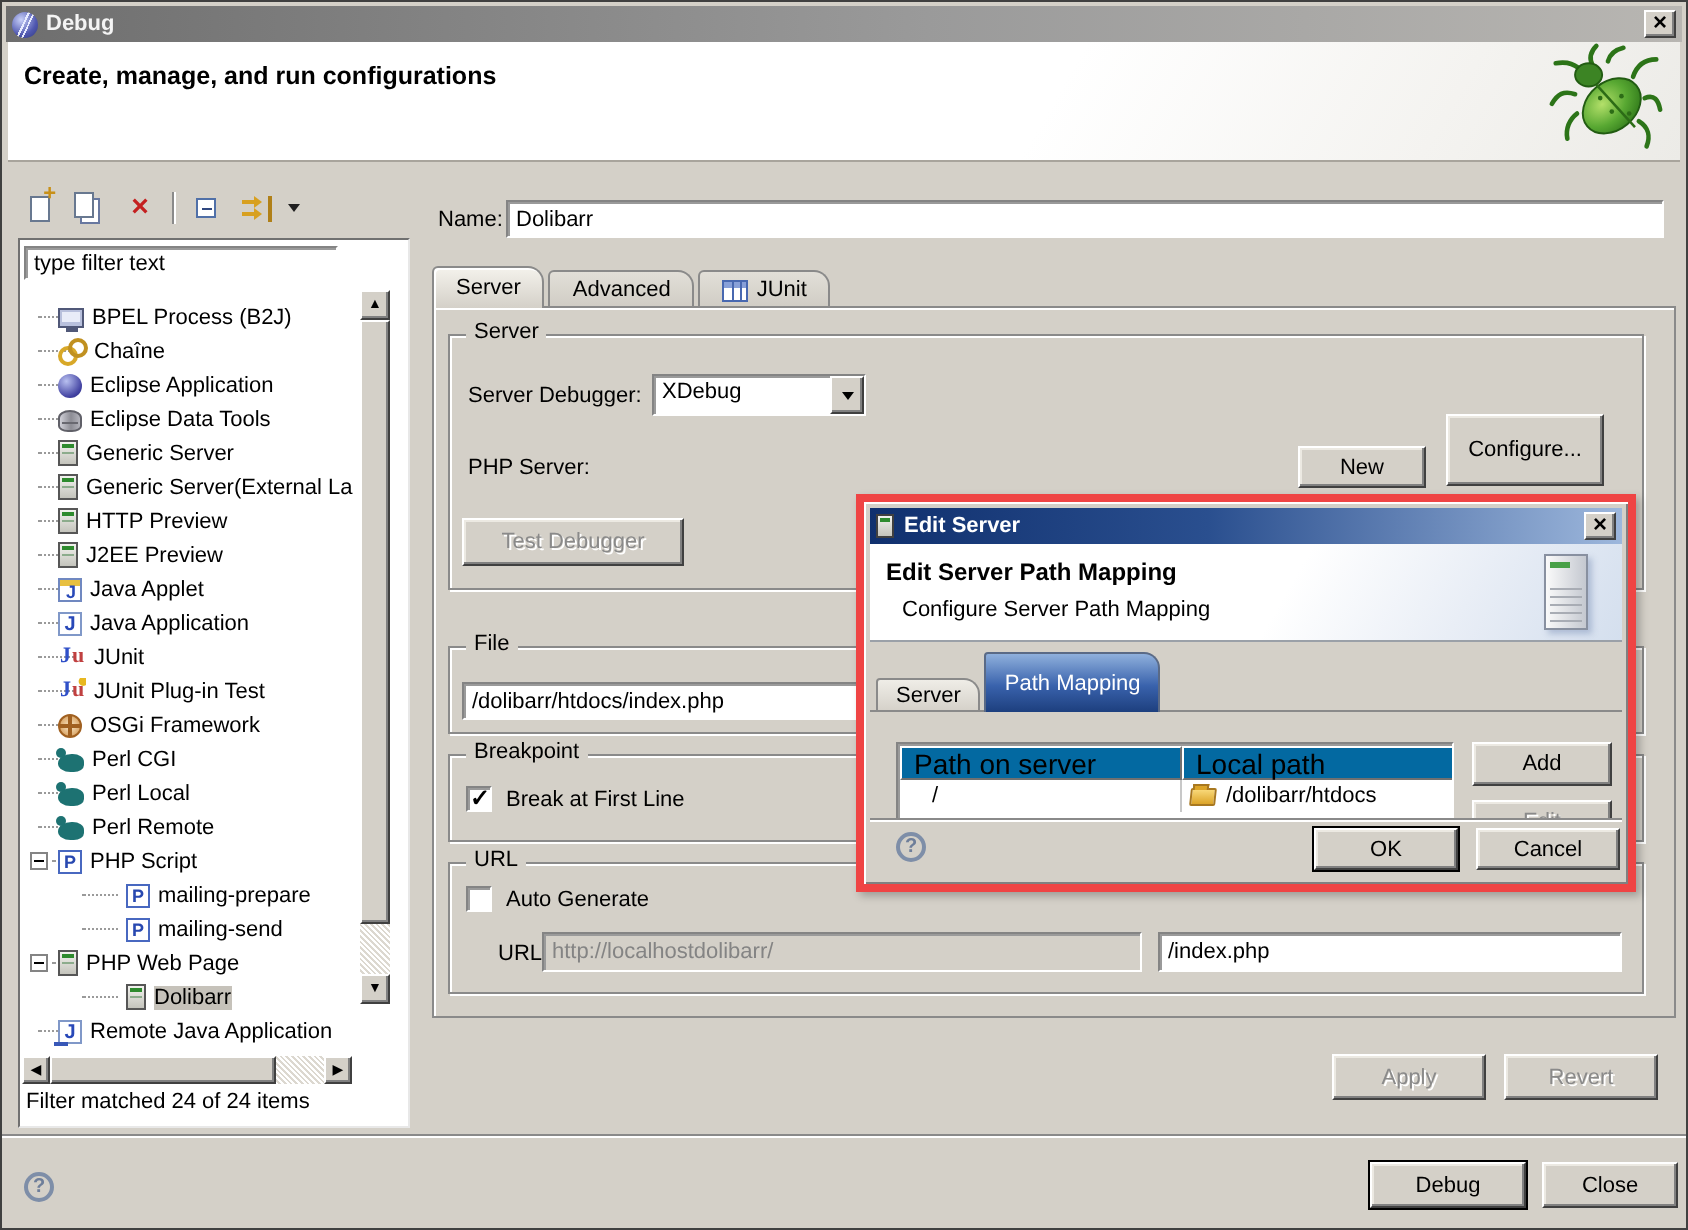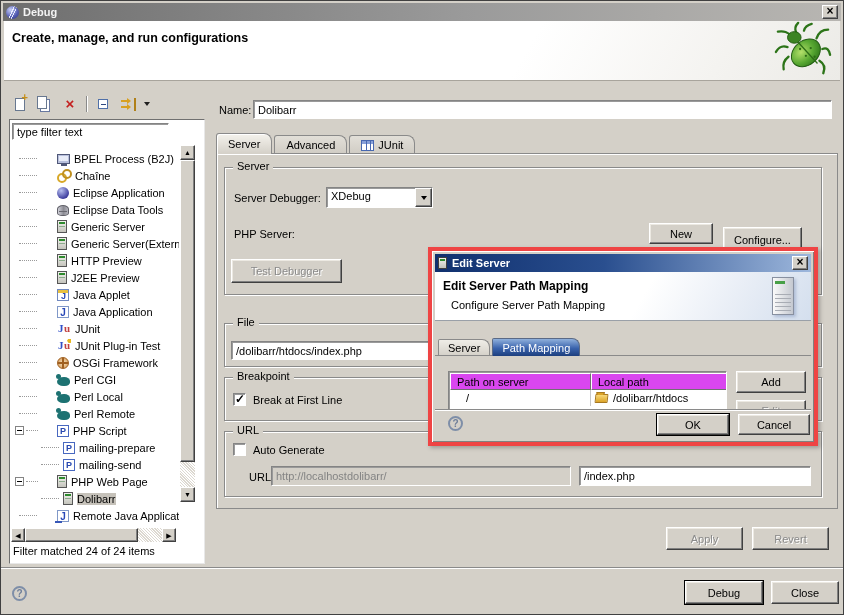--- a/index.html
+++ b/index.html
@@ -56,29 +56,29 @@
   .tab-row{position:absolute;display:flex;align-items:flex-end;}
   .tab{position:relative;height:19px;padding:0 11px;background:linear-gradient(#e2dfd8,#d0ccc4);
     border:1px solid #8a8a8a;border-bottom:none;border-radius:3px 8px 0 0;margin-right:2px;
     display:flex;align-items:center;gap:4px;font-size:11px;}
   .tab.active{height:21px;background:linear-gradient(#f4f2ec,#d4d0c8);z-index:4;box-shadow:inset 1px 1px 0 #fff;}
   .tab-content{position:absolute;border:1px solid #8a8a8a;box-shadow:inset 1px 1px 0 #fff;}
 
   .dlg-tab{position:relative;height:17px;padding:0 9px;background:linear-gradient(#efede7,#d4d0c8);
     border:1px solid #8a8a8a;border-bottom:none;border-radius:2px 8px 0 0;margin-right:2px;
     display:flex;align-items:center;font-size:11px;}
-  .dlg-tab.active{height:18px;background:linear-gradient(180deg,#8fb0dc,#3962ac 55%,#1d3f7e);
+  .dlg-tab.active{height:30px;background:linear-gradient(180deg,#8fb0dc,#3962ac 55%,#1d3f7e);
     color:#fff;z-index:4;border-color:#5a6a86;}
 
   
   .tree-panel{position:absolute;left:8px;top:118px;width:196px;height:445px;background:#fff;
     border:1px solid;border-color:#707070 #e8e8e8 #e8e8e8 #707070;}
   .t-row{position:absolute;left:1px;width:168px;height:17px;display:flex;align-items:center;gap:4px;
     overflow:hidden;white-space:nowrap;}
-  .t-row.lv0,.t-row.lv1{padding-left:46px;text-align:center;}
+  .t-row.lv0,.t-row.lv1{padding-left:18px;text-align:center;}
   .t-row.lv2{padding-left:52px;}
   .t-row::before{content:"";position:absolute;top:8px;border-top:1px dotted #9a9a9a;}
   .t-row.lv1::before{left:8px;width:18px;}
   .t-row.lv0::before{left:15px;width:12px;}
   .t-row.lv2::before{left:30px;width:18px;}
   .t-lbl{font-size:11px;}
   .sel .t-lbl{background:#c6c2ba;}
   .expander{position:absolute;left:4px;top:4px;width:9px;height:9px;background:#fff;border:1px solid #848484;}
   .expander::before{content:"";position:absolute;left:1px;top:3px;width:5px;height:1px;background:#000;}
 
@@ -187,22 +187,22 @@
     box-shadow:2px 2px 3px rgba(120,140,180,.45);}
   .tower::before{content:"";position:absolute;left:2px;top:3px;width:10px;height:3px;background:#48a048;}
   .tower::after{content:"";position:absolute;left:2px;right:2px;top:13px;height:20px;
     background:repeating-linear-gradient(#0000 0 3px,#a8acb4 3px 4px);}
   .dlg-bottom{position:absolute;left:3px;right:3px;bottom:3px;height:30px;background:#d4d0c8;
     border-top:1px solid #8a8a8a;box-shadow:inset 0 1px 0 #fff;z-index:6;}
 
   
   .pm-table{position:absolute;left:16px;top:120px;width:279px;height:44px;background:#fff;
     border:1px solid #848484;border-right-color:#fff;border-bottom-color:#fff;box-shadow:inset 1px 1px 0 #9a9a9a;overflow:hidden;}
-  .pm-hcell{position:absolute;top:1px;height:17px;background:#d946ef;border:1px solid;
-    border-color:#fff #707070 #707070 #fff;display:flex;align-items:center;padding:0 6px;font-size:11px;}
+  .pm-hcell{position:absolute;top:1px;height:17px;background:#0369a1;border:1px solid;
+    border-color:#fff #707070 #707070 #fff;display:flex;align-items:center;padding:0 6px;font-size:14px;}
   .pm-row{position:absolute;top:18px;height:16px;display:flex;align-items:center;font-size:11px;}
 </style>
 </head>
 <body>
 
 <div class="screen">
 
   <div class="titlebar">
     <span class="eclipse-logo-icon"></span>
     <span class="t-text">Debug</span>
@@ -393,21 +393,21 @@
   </div>
   <div class="lbl" style="left:233px;top:191px;">Server Debugger:</div>
   <div class="combo" style="left:325px;top:186px;width:107px;height:21px;">
     <span class="txt">XDebug</span>
     <span class="drop">
         <span class="arr-d"></span>
       </span>
   </div>
   <div class="lbl" style="left:233px;top:227px;">PHP Server:</div>
   <div class="btn" style="left:648px;top:222px;width:64px;height:21px;">New</div>
-  <div class="btn" style="left:722px;top:226px;width:79px;height:26px;">Configure...</div>
+  <div class="btn" style="left:722px;top:206px;width:79px;height:36px;">Configure...</div>
   <div class="btn disabled" style="left:230px;top:258px;width:111px;height:24px;">Test Debugger</div>
 
   <div class="groupbox" style="left:223px;top:322px;width:598px;height:44px;">
     <span class="legend">File</span>
   </div>
   <input class="field" readonly="" style="left: 230px; top: 340px; width: 584px; height: 19px;" value="/dolibarr/htdocs/index.php">
 
   <div class="groupbox" style="left:223px;top:376px;width:598px;height:44px;">
     <span class="legend">Breakpoint</span>
   </div>

